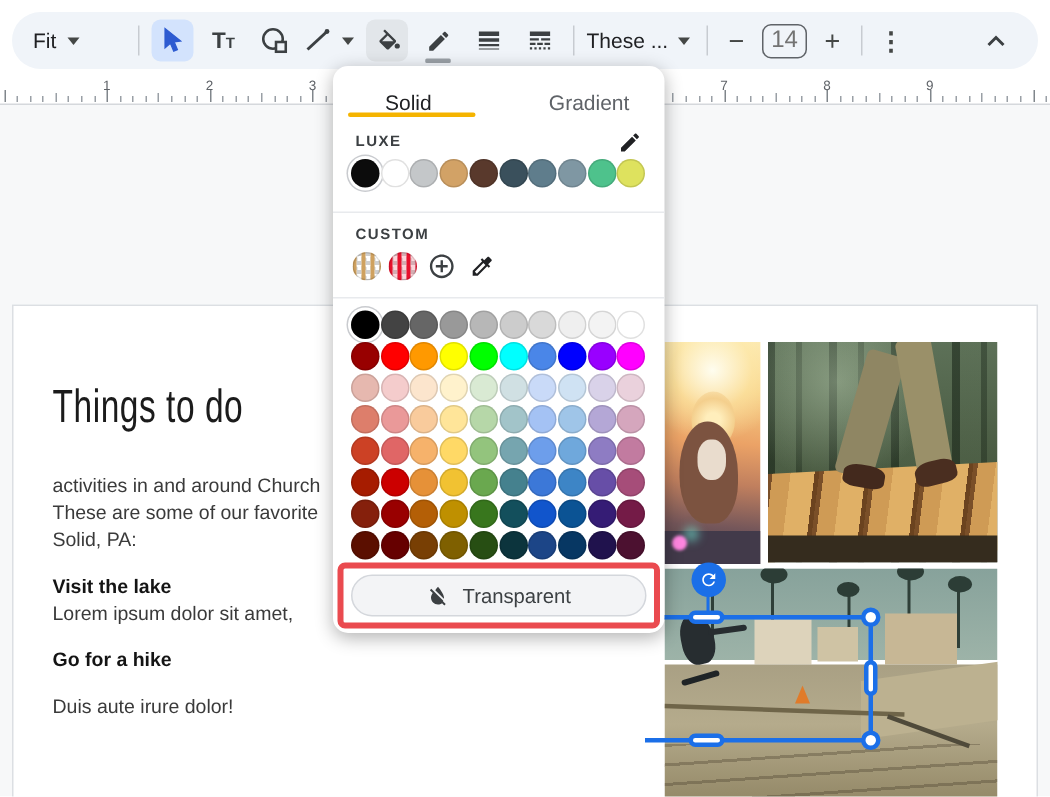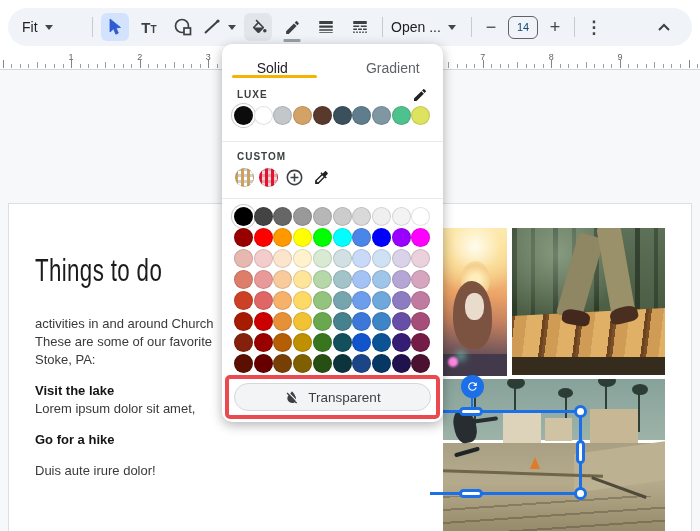--- a/index.html
+++ b/index.html
@@ -11,21 +11,21 @@
              background:#f0f4f9; border-radius:19px; display:flex; align-items:center; padding:0 14px; }
   .tb-item { display:flex; align-items:center; justify-content:center; height:28px; color:#3c4043; }
   .tb-btn { width:28px; border-radius:6px; cursor:pointer; }
   .tb-btn.active-blue { background:#d3e3fd; }
   .tb-btn.active-gray { background:#e2e6ea; }
   .tb-sep { width:1px; height:20px; background:#c7cbd1; margin:0 8px; }
   .tb-label { font-size:14px; color:#202124; }
   .caret { width:0; height:0; border-left:4px solid transparent; border-right:4px solid transparent;
            border-top:5px solid #444746; margin-left:7px; }
   .fontsize-box { width:30px; height:23px; border:1.5px solid #5f6368; border-radius:6px;
-                  display:flex; align-items:center; justify-content:center; font-size:11px; color:#0c4a6e; background:#f0f4f9; }
+                  display:flex; align-items:center; justify-content:center; font-size:16px; color:#737373; background:#f0f4f9; }
   .glyph-btn { font-size:18px; color:#444746; width:22px; text-align:center; cursor:pointer; }
   .kebab { font-size:17px; font-weight:bold; color:#444746; letter-spacing:0; }
   .pen-bar { position:absolute; left:50%; transform:translateX(-50%); bottom:-1px; width:17px; height:3px; background:#9aa0a6; border-radius:1px; }
   .collapse { margin-left:auto; }
 
   
   .ruler { position:absolute; left:0; top:52px; width:700px; height:18px; background:#fff; border-bottom:1px solid #d5d8dc; }
   .tick { position:absolute; bottom:1px; width:1px; height:4px; background:#9aa0a6; }
   .tick.half { height:6px; }
   .tick.major { height:8px; background:#80868b; }
@@ -170,21 +170,21 @@
     </svg>
   </div>
   <div class="tb-item tb-btn" style="margin-left:6px;">
     <svg width="18" height="18" viewBox="0 0 24 24">
       <path fill="#3c4043" d="M3 16h5v-2H3v2zm6.5 0h5v-2h-5v2zm6.5 0h5v-2h-5v2zM3 20h2v-2H3v2zm4 0h2v-2H7v2zm4 0h2v-2h-2v2zm4 0h2v-2h-2v2zm4 0h2v-2h-2v2zM3 12h8v-2H3v2zm10 0h8v-2h-8v2zM3 4v4h18V4H3z"></path>
     </svg>
   </div>
 
   <div class="tb-sep"></div>
   <div class="tb-item" style="width:72px; justify-content:flex-start;">
-    <span class="tb-label">Open ...</span>
+    <span class="tb-label">These ...</span>
     <span class="caret"></span>
   </div>
   <div class="tb-sep"></div>
 
   <div class="tb-item glyph-btn">−</div>
   <div class="fontsize-box" style="margin:0 6px;">
     <span>14</span>
   </div>
   <div class="tb-item glyph-btn">+</div>
 
@@ -293,21 +293,21 @@
   </div>
 
 <div class="canvas">
   <div class="slide"></div>
 
   <div class="slide-text">
     <div class="slide-title">Things to do</div>
     <div class="intro">
       <div class="body-line">activities in and around Church</div>
       <div class="body-line">These are some of our favorite</div>
-      <div class="body-line">Stoke, PA:</div>
+      <div class="body-line">Solid, PA:</div>
     </div>
     <div class="section">
       <div class="section-h">Visit the lake</div>
       <div class="body-line">Lorem ipsum dolor sit amet,</div>
     </div>
     <div class="section">
       <div class="section-h">Go for a hike</div>
     </div>
     <div class="section">
       <div class="body-line">Duis aute irure dolor!</div>

